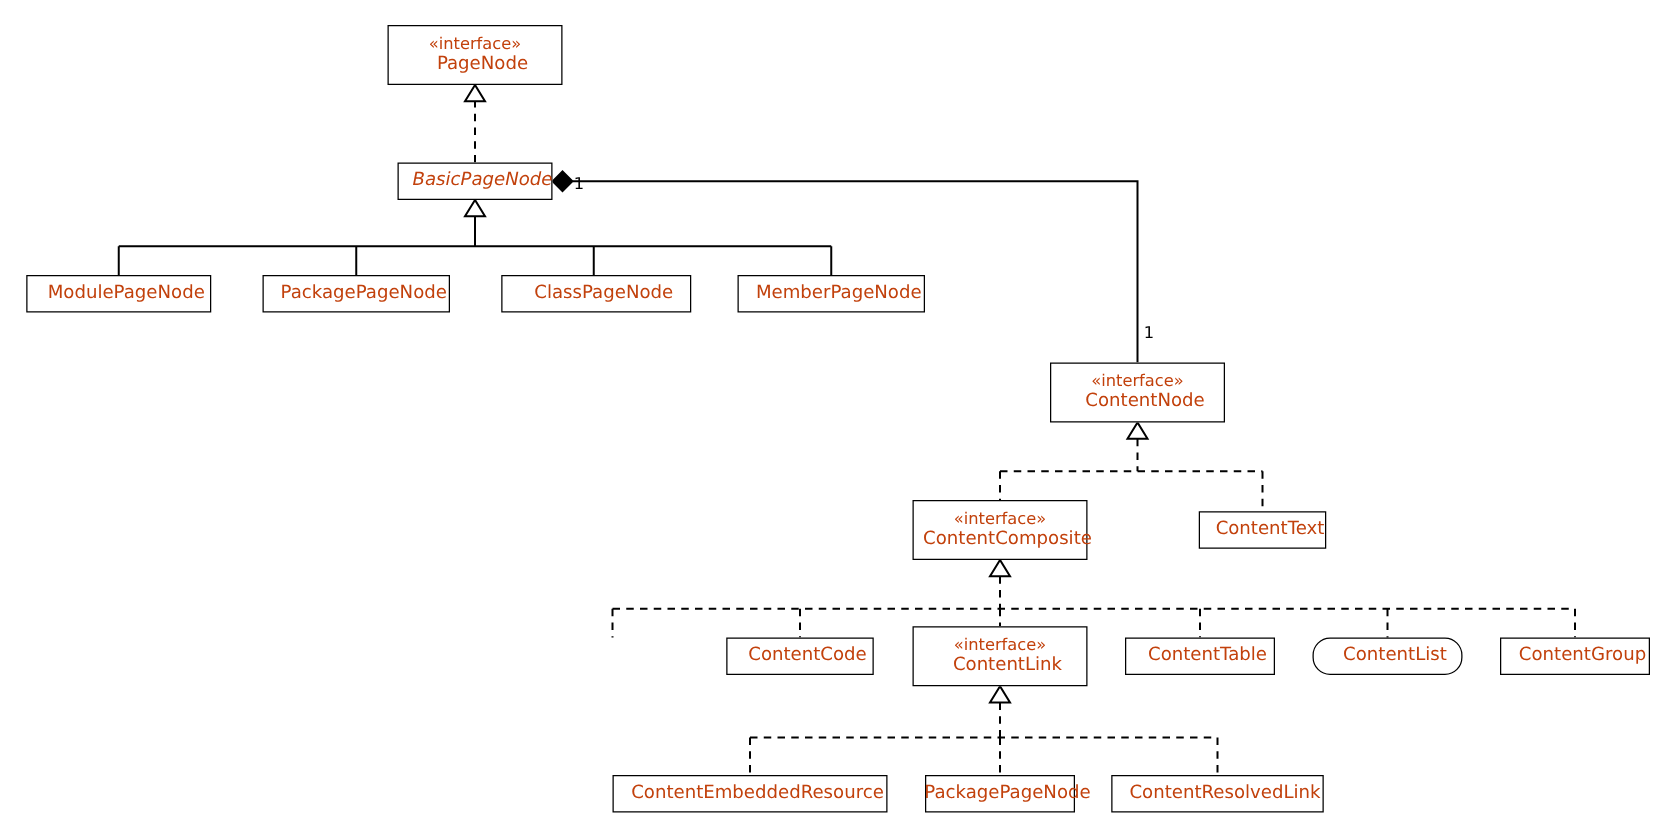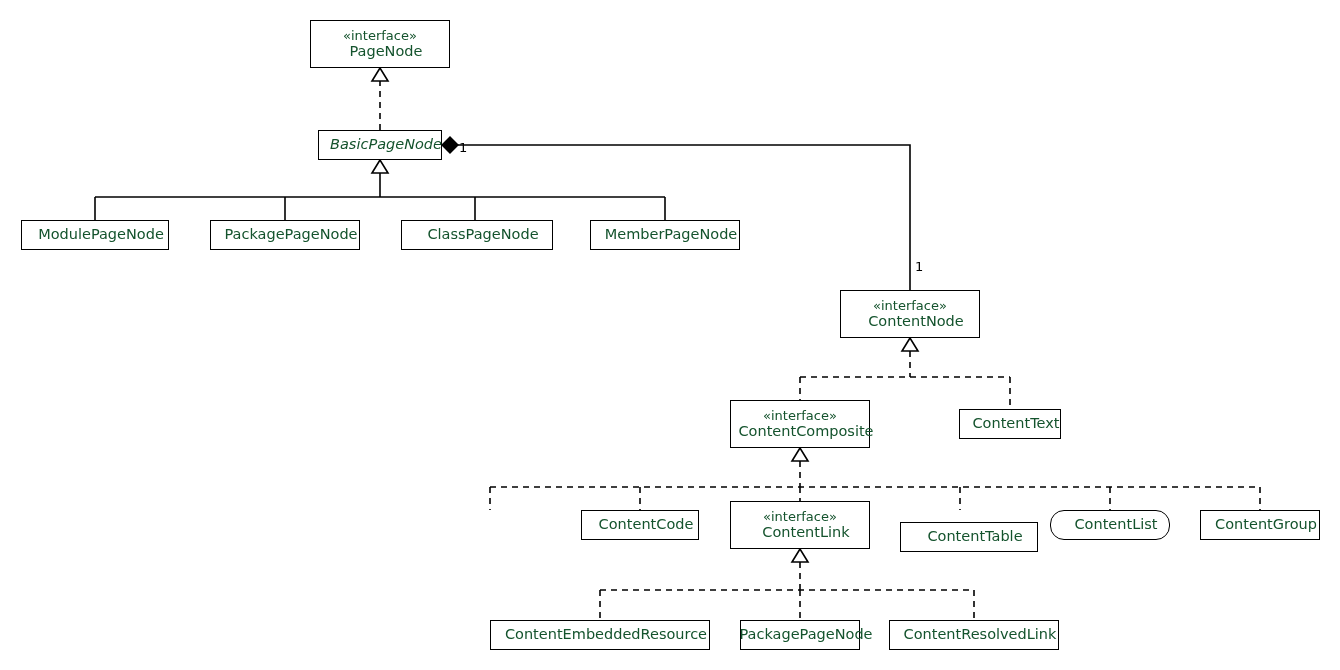--- a/index.html
+++ b/index.html
@@ -26,21 +26,21 @@
   .node {
     position: absolute;
     box-sizing: border-box;
     border: 1.6px solid #000000;
     background: #ffffff;
     display: flex;
     flex-direction: column;
     align-items: center;
     justify-content: center;
     text-align: center;
-    color: #14532d;
+    color: #c2410c;
     font-size: 14.5px;
     line-height: 1.18;
     white-space: nowrap;
   }
   .node .stereo {
     font-size: 13px;
     line-height: 1.2;
   }
   .node .nm {
     font-size: 14.5px;
@@ -157,21 +157,21 @@
 
   <div class="node" style="left:581px; top:510px; width:118px; height:30px;">
     <span class="nm">ContentCode</span>
   </div>
 
   <div class="node" style="left:730px; top:501px; width:140px; height:48px;">
     <span class="stereo">«interface»</span>
     <span class="nm">ContentLink</span>
   </div>
 
-  <div class="node" style="left:900px; top:510px; width:138px; height:30px;margin-top:12px;">
+  <div class="node" style="left:900px; top:510px; width:120px; height:30px;">
     <span class="nm">ContentTable</span>
   </div>
 
   <div class="node" style="left:1050px; top:510px; width:120px; height:30px;border-radius:14px;">
     <span class="nm">ContentList</span>
   </div>
 
   <div class="node" style="left:1200px; top:510px; width:120px; height:30px;">
     <span class="nm">ContentGroup</span>
   </div>

